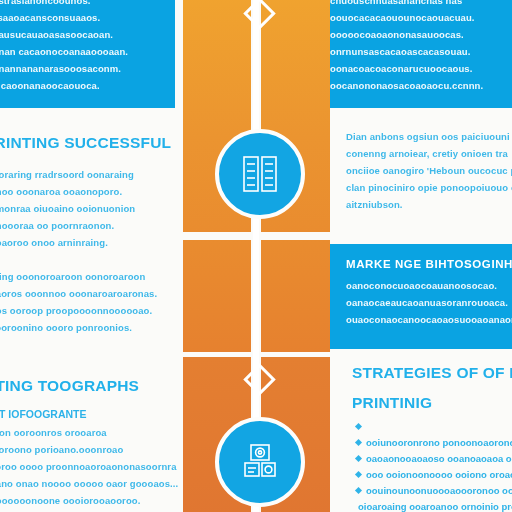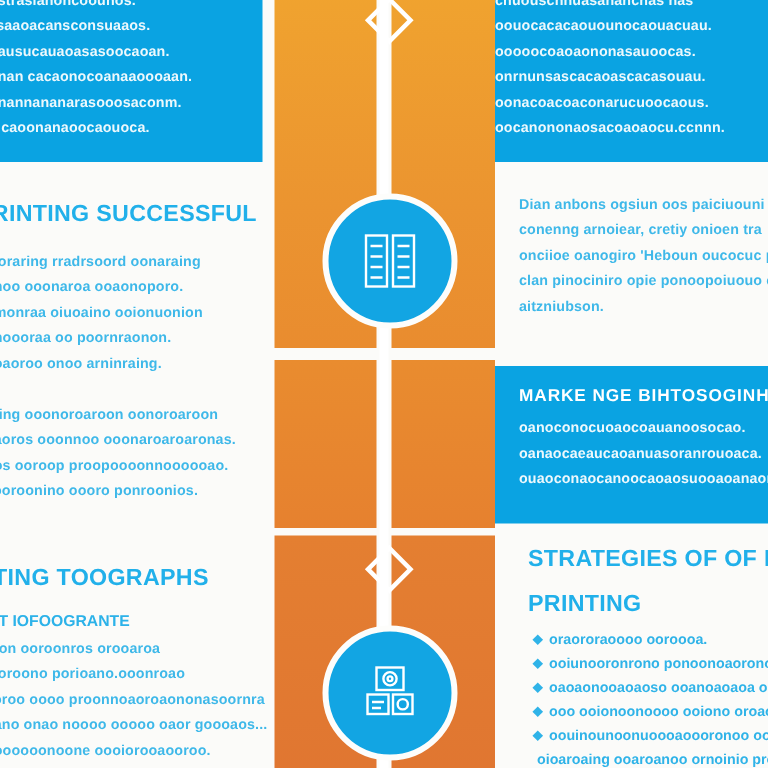--- a/index.html
+++ b/index.html
@@ -235,26 +235,25 @@
 
   <div class="blue-panel" style="left:330px; top:244px; width:195px; height:105px; padding:14px 8px 0 16px;">
     <div class="heading white" style="position:static; display:block; margin-bottom:7px;">MARKE NGE BIHTOSOGINHG</div>
     <span class="line-white">oanoconocuoaocoauanoosocao.</span>
     <span class="line-white">oanaocaeaucaoanuasoranrouoaca.</span>
     <span class="line-white">ouaoconaocanoocaoaosuooaoanaonou</span>
   </div>
 
   <div class="heading big" style="left:352px; top:364px;">STRATEGIES OF OF DIDMAT</div>
 
-  <div class="heading big" style="left:352px; top:394px;">PRINTING</div>
+  <div class="heading big" style="left:352px; top:394px;">PRINTINIG</div>
 
   <div class="bullets" style="left:356px; top:418px; width:165px;">
     <div class="bullet-row">
       <span class="bullet-diamond"></span>
-      <span class="bullet-text">oraororaoooo ooroooa.</span>
     </div>
     <div class="bullet-row">
       <span class="bullet-diamond"></span>
       <span class="bullet-text">ooiunooronrono ponoonoaoronoo ooaoo</span>
     </div>
     <div class="bullet-row">
       <span class="bullet-diamond"></span>
       <span class="bullet-text">oaoaonooaoaoso ooanoaoaoa onoaioo cog o</span>
     </div>
     <div class="bullet-row">

